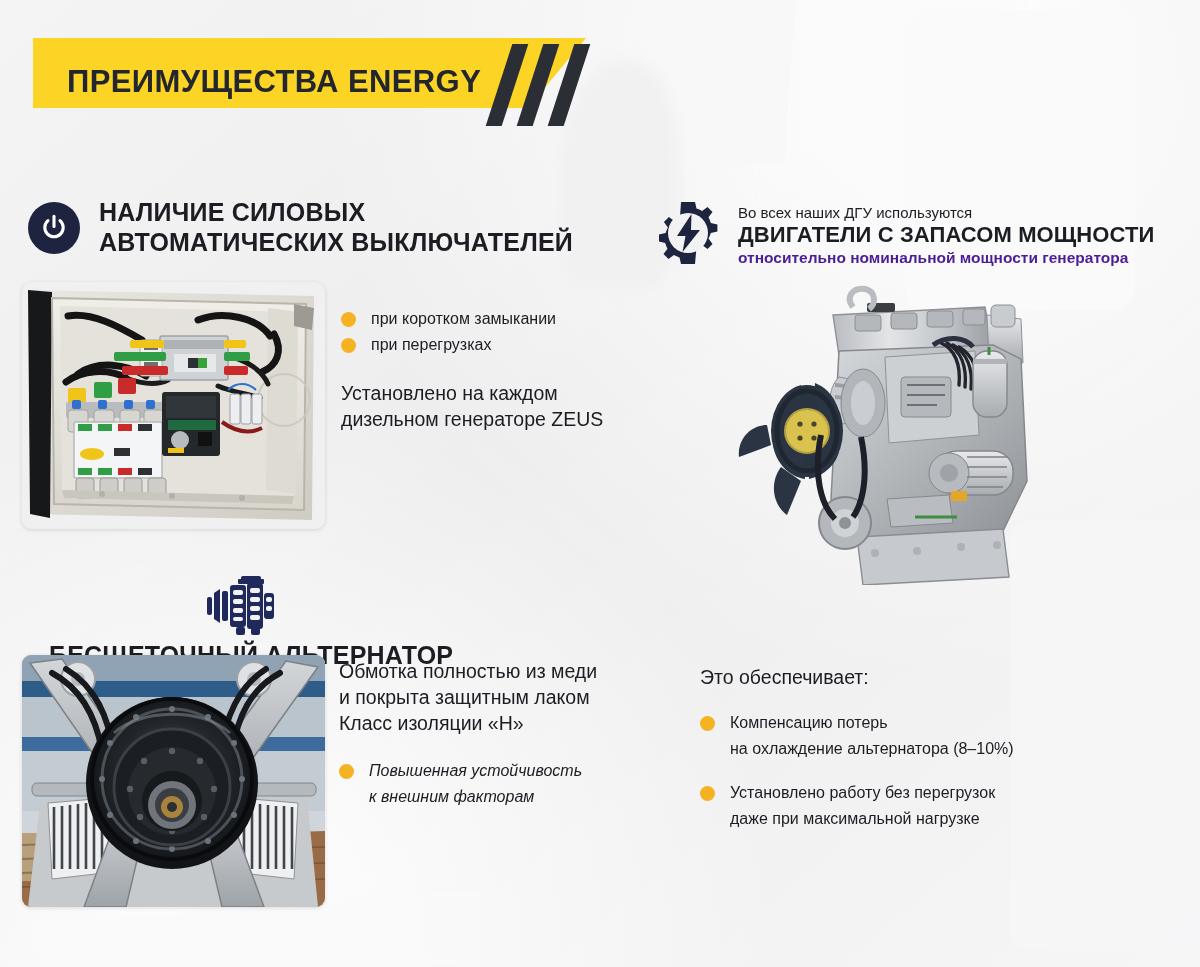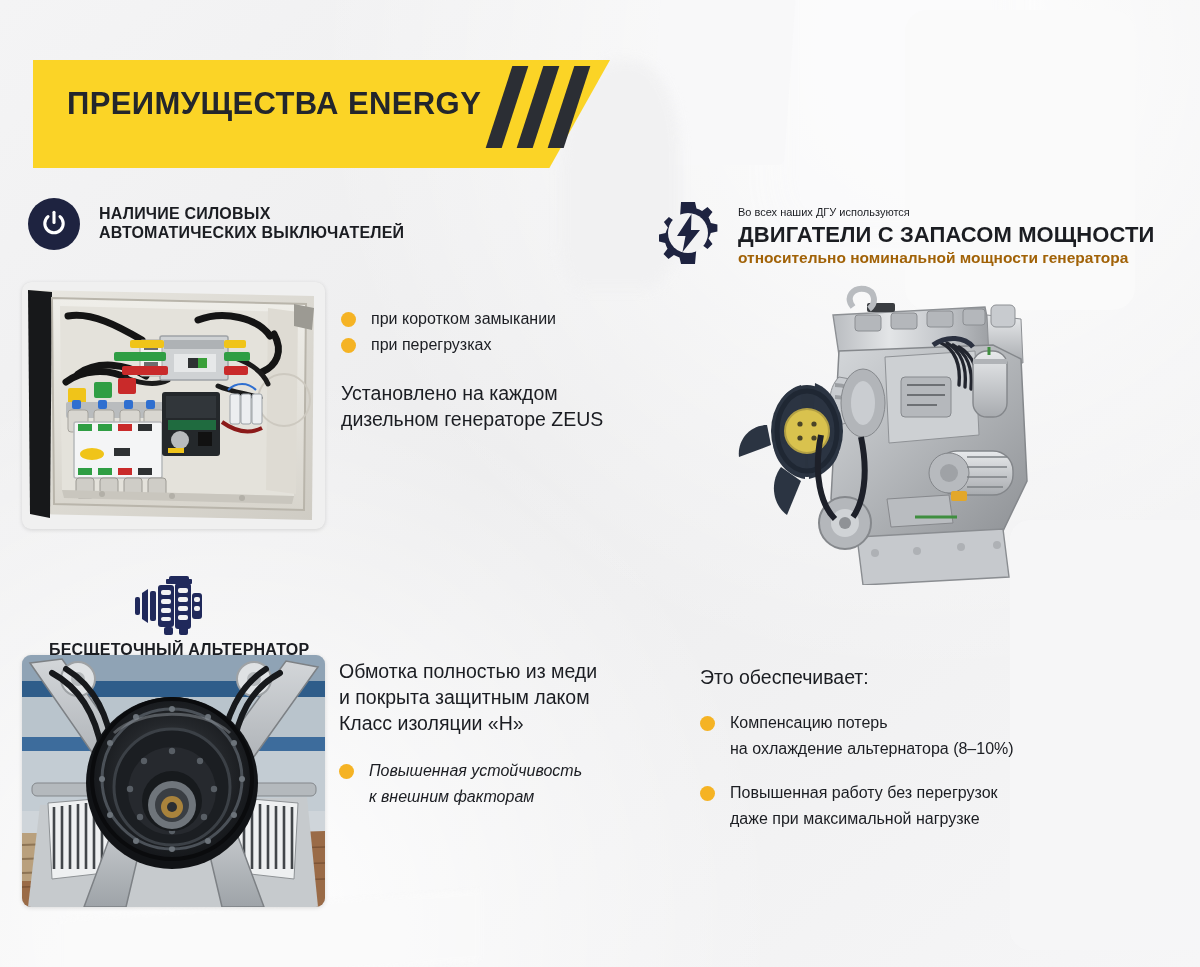--- a/index.html
+++ b/index.html
@@ -23,33 +23,33 @@
   .wm{position:absolute;background:#fbfbfc;opacity:.9;}
   .wm1{left:800px;top:-40px;width:190px;height:250px;border-radius:0 0 14px 14px;
        box-shadow:0 0 40px 18px #fafafb;}
   .wm2{left:655px;top:-10px;width:135px;height:175px;background:#f7f7f8;border-radius:6px;transform:skewX(-4deg);}
   .wm3{left:905px;top:10px;width:230px;height:300px;background:#fafafa;border-radius:22px;}
   .wm4{left:560px;top:60px;width:120px;height:230px;background:#f1f1f2;border-radius:50% 40% 30% 20%;filter:blur(6px);}
   .wm5{left:60px;top:905px;width:420px;height:70px;background:#fafafa;transform:skewY(-4deg);filter:blur(2px);}
   .wm6{left:1010px;top:520px;width:200px;height:430px;background:#f6f6f7;border-radius:20px 0 0 20px;}
 
   
-  .banner{position:absolute;left:33px;top:60px;width:553px;height:108px;padding-left:24px;}
+  .banner{position:absolute;left:33px;top:38px;width:553px;height:70px;}
   .banner-shape{position:absolute;inset:0;background:#fbd426;
     clip-path:polygon(0 0,100% 0,89.5% 100%,0 100%);}
   .banner-title{position:absolute;left:34px;top:26px;font-size:31px;font-weight:bold;
     letter-spacing:.4px;color:#23262c;white-space:nowrap;}
   .stripe{position:absolute;top:6px;width:16px;height:82px;background:#2b2e34;
     transform:skewX(-18deg);}
   .s1{left:466px;} .s2{left:497px;} .s3{left:528px;}
 
   
   .sec-head{position:absolute;display:flex;align-items:center;}
   .icon-wrap{flex:0 0 auto;display:block;}
-  .head-txt{font-size:16px;font-weight:bold;line-height:1.18;color:#1b1d22;
+  .head-txt{font-size:25px;font-weight:bold;line-height:1.18;color:#1b1d22;
     letter-spacing:.2px;white-space:pre-line;}
 
   
   .power-circle{width:52px;height:52px;border-radius:50%;background:#1e2340;
     position:relative;display:block;}
   .power-circle svg{position:absolute;left:11px;top:11px;}
 
   
   .photo{position:absolute;border-radius:9px;overflow:hidden;
     box-shadow:0 1px 4px rgba(0,0,0,.13);background:#ddd;}
@@ -58,23 +58,23 @@
   
   .tblock{position:absolute;}
   .tline{font-size:19.5px;line-height:26px;color:#1b1d22;white-space:pre-line;}
   .bullets{margin:0;padding:0;list-style:none;}
   .bullets li{position:relative;padding-left:30px;font-size:16px;line-height:26px;
     color:#1b1d22;white-space:pre-line;}
   .bullets li::before{content:"";position:absolute;left:0;top:6px;width:15px;height:15px;
     border-radius:50%;background:#f5b324;}
 
   
-  .rc-small{font-size:11px;line-height:19px;color:#1b1d22;}
+  .rc-small{font-size:15px;line-height:19px;color:#1b1d22;}
   .rc-big{font-size:22px;font-weight:bold;line-height:26px;color:#1b1d22;letter-spacing:.1px;}
-  .rc-sub{font-size:15.5px;font-weight:bold;line-height:20px;color:#a16207;}
+  .rc-sub{font-size:15.5px;font-weight:bold;line-height:20px;color:#4c1d95;}
 </style>
 </head>
 <body>
 
 <div class="page">
 
   <div class="bg-wash"></div>
   <div class="wm wm1"></div>
   <div class="wm wm2"></div>
   <div class="wm wm3"></div>
@@ -536,18 +536,18 @@
 
       <path d="M118 22 C110 12 118 2 130 4 C140 6 142 18 134 24" fill="none" stroke="#b9bcc0" stroke-width="6"></path>
     </svg>
   </div>
 
   <div class="tblock" style="left:700px;top:644px;width:480px;">
     <div class="tline" style="margin-top:20px;">Это обеспечивает:</div>
     <ul class="bullets" style="margin-top:20px;">
       <li>Компенсацию потерь
 на охлаждение альтернатора (8–10%)</li>
-      <li style="margin-top:18px;">Повышенная работу без перегрузок
+      <li style="margin-top:18px;">Установлено работу без перегрузок
 даже при максимальной нагрузке</li>
     </ul>
   </div>
 
 </div>
 
 </body></html>

